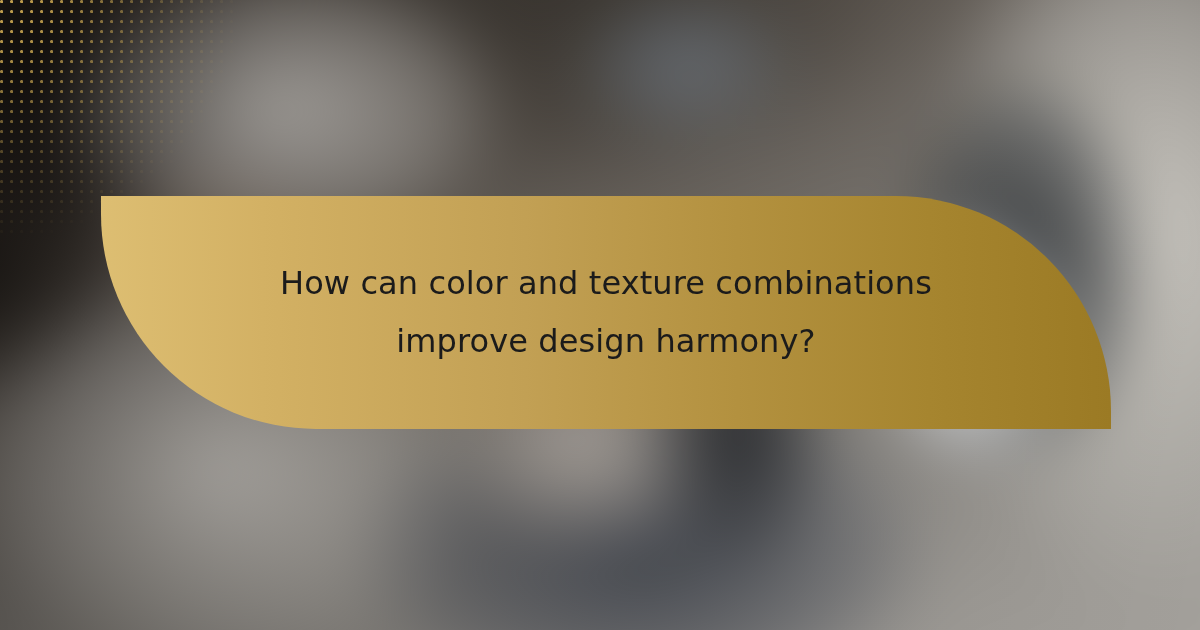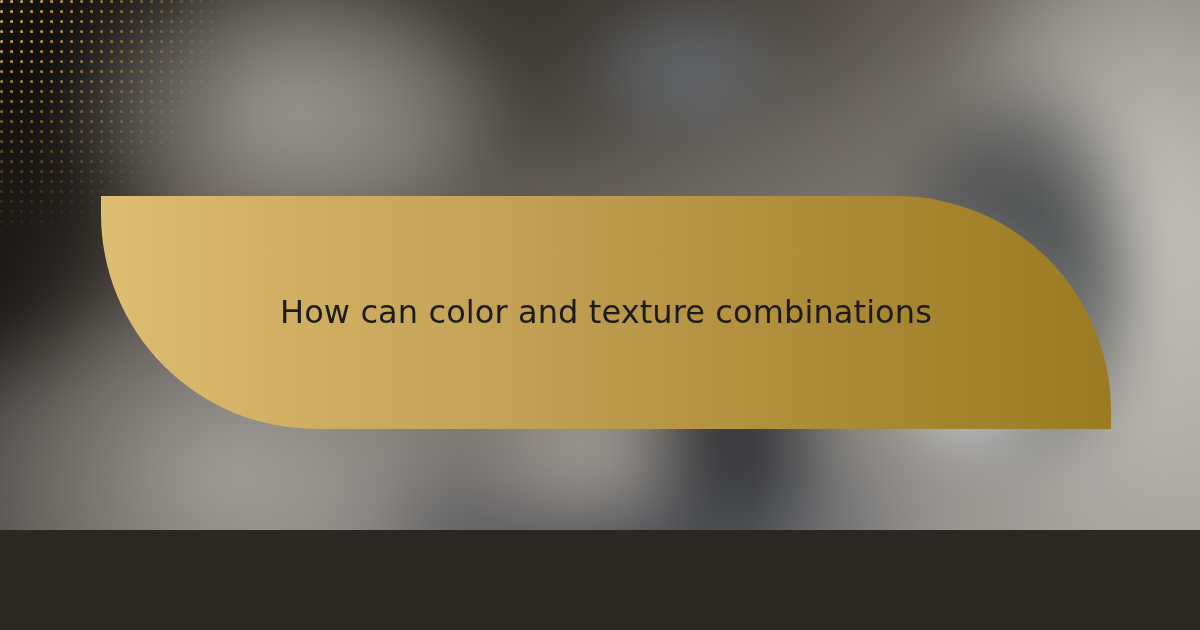--- a/index.html
+++ b/index.html
@@ -5,21 +5,21 @@
   * { margin:0; padding:0; box-sizing:border-box; }
   html, body {
     width:1200px; height:630px;
     overflow:hidden;
     background:#2b2723;
     font-family:"DejaVu Sans", sans-serif;
   }
 
   .stage {
     position:relative;
-    width:1200px; height:530px;
+    width:1200px; height:630px;
     overflow:hidden;
   }
 
   
   .photo {
     position:absolute; inset:-60px;
     background:
       
       radial-gradient(ellipse 120px 150px at 1010px 400px, rgba(235,238,240,.95) 0%, rgba(225,228,232,.55) 55%, rgba(200,205,210,0) 80%),
       
@@ -104,16 +104,17 @@
 <div class="stage">
 
   <div class="photo"></div>
   <div class="photo-dim"></div>
 
   <div class="dots"></div>
 
   <div class="card">
     <div class="card-text">
       <span class="ln">How can color and texture combinations</span>
+      <span class="ln">improve design harmony?</span>
     </div>
   </div>
 
 </div>
 
 </body></html>

